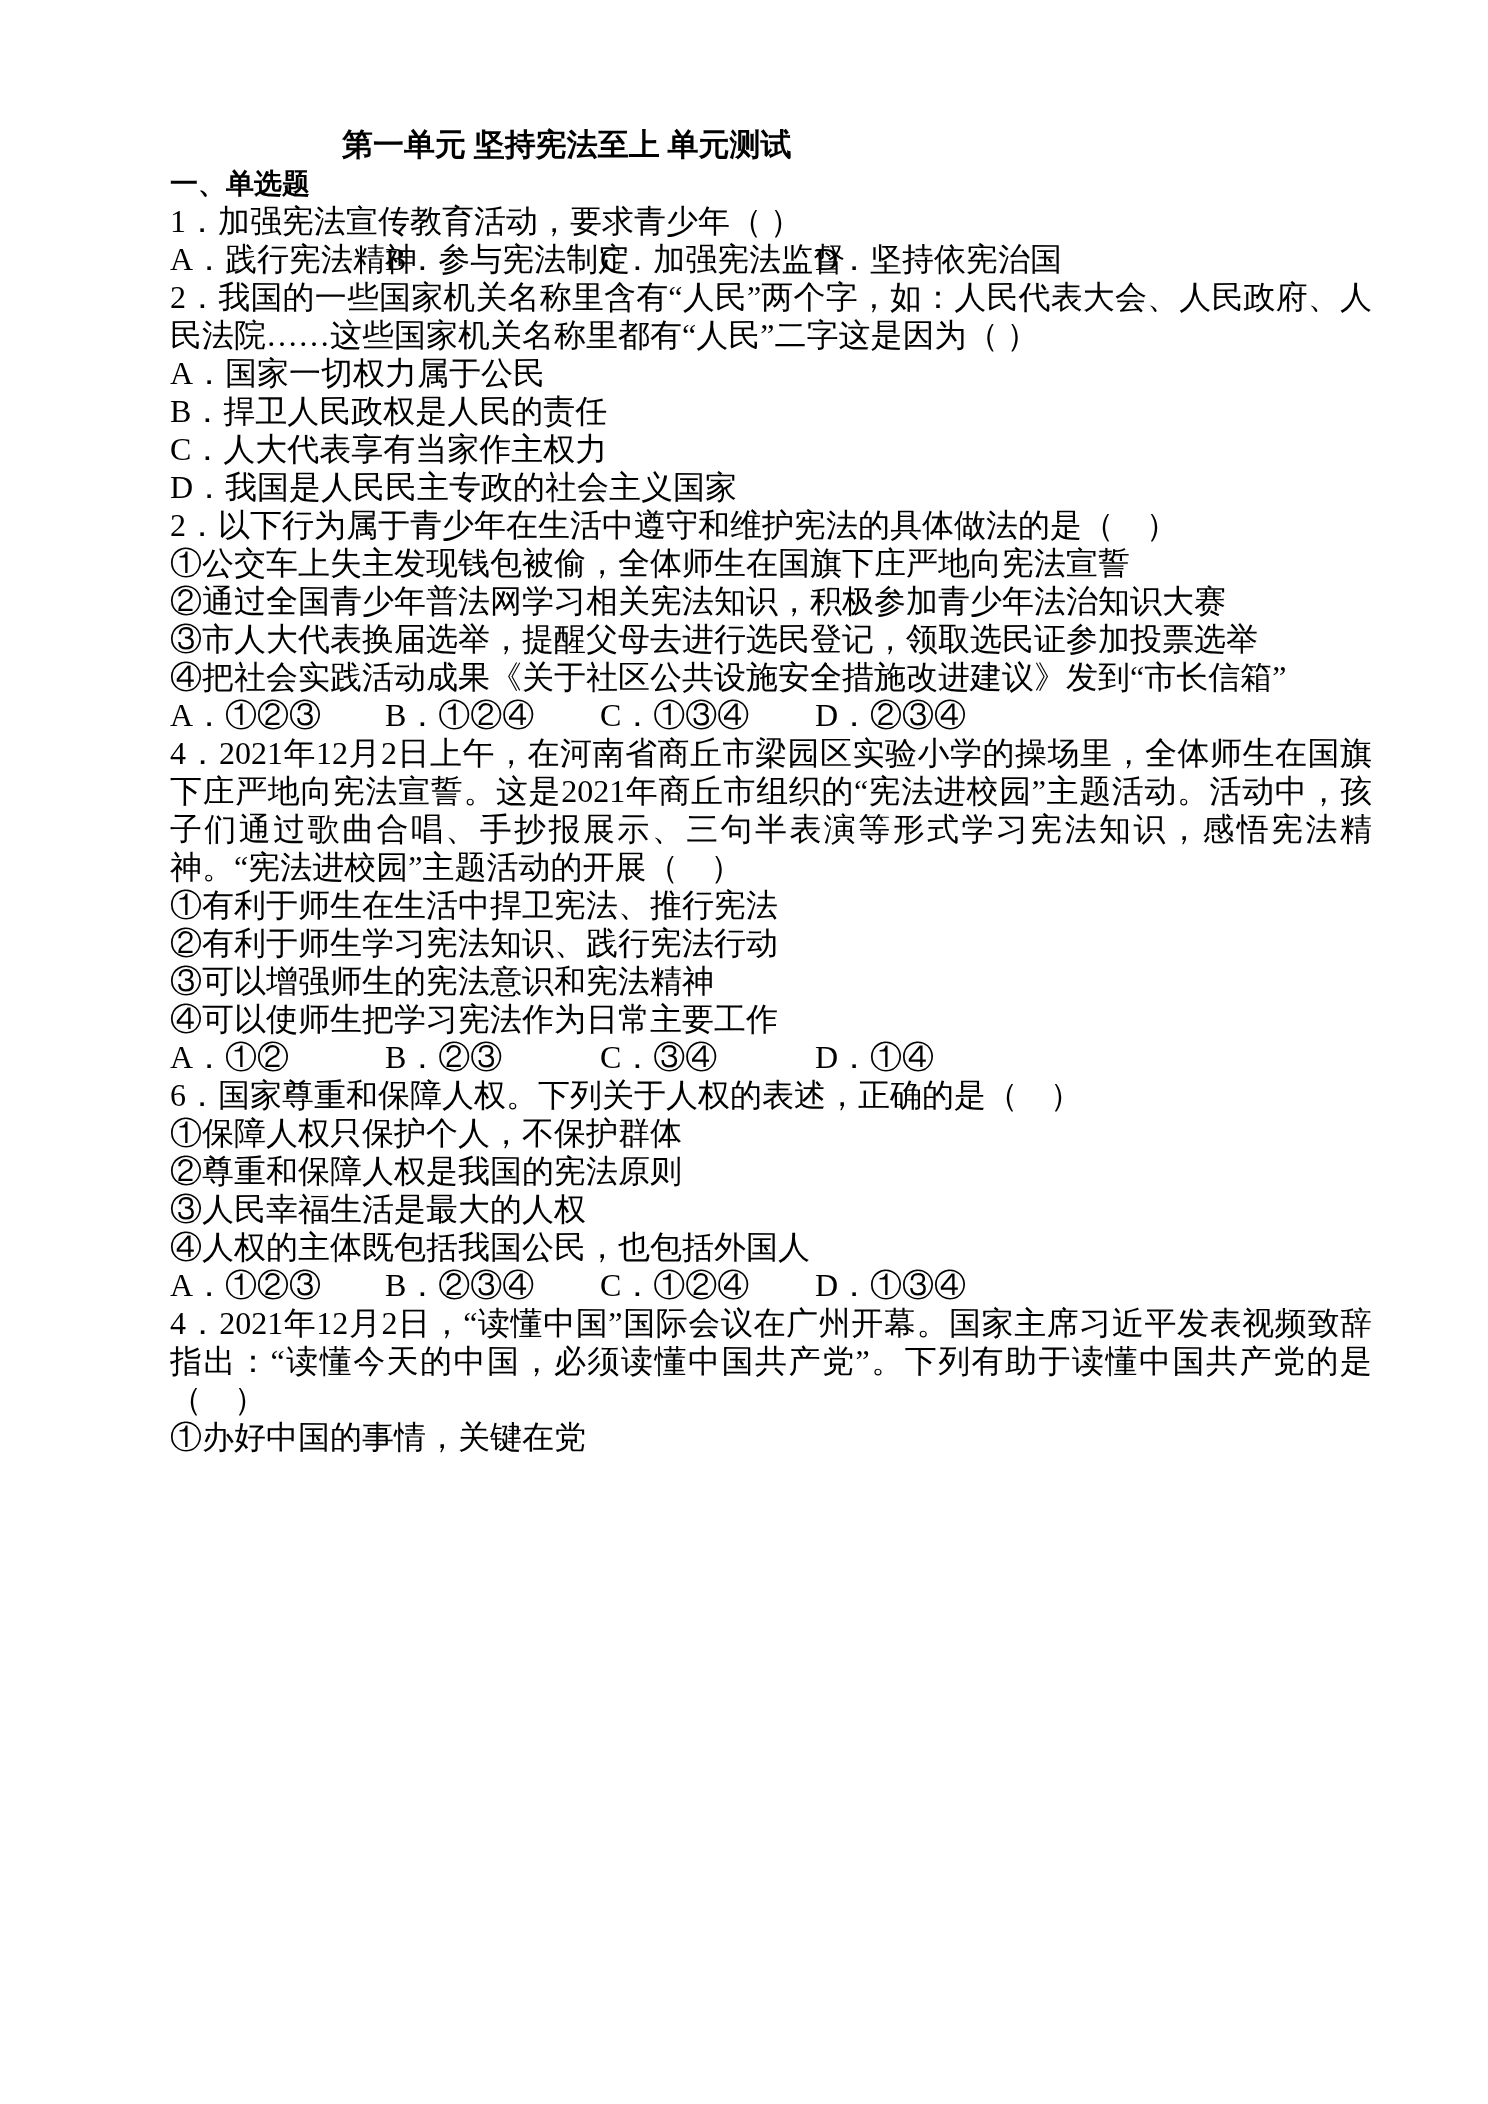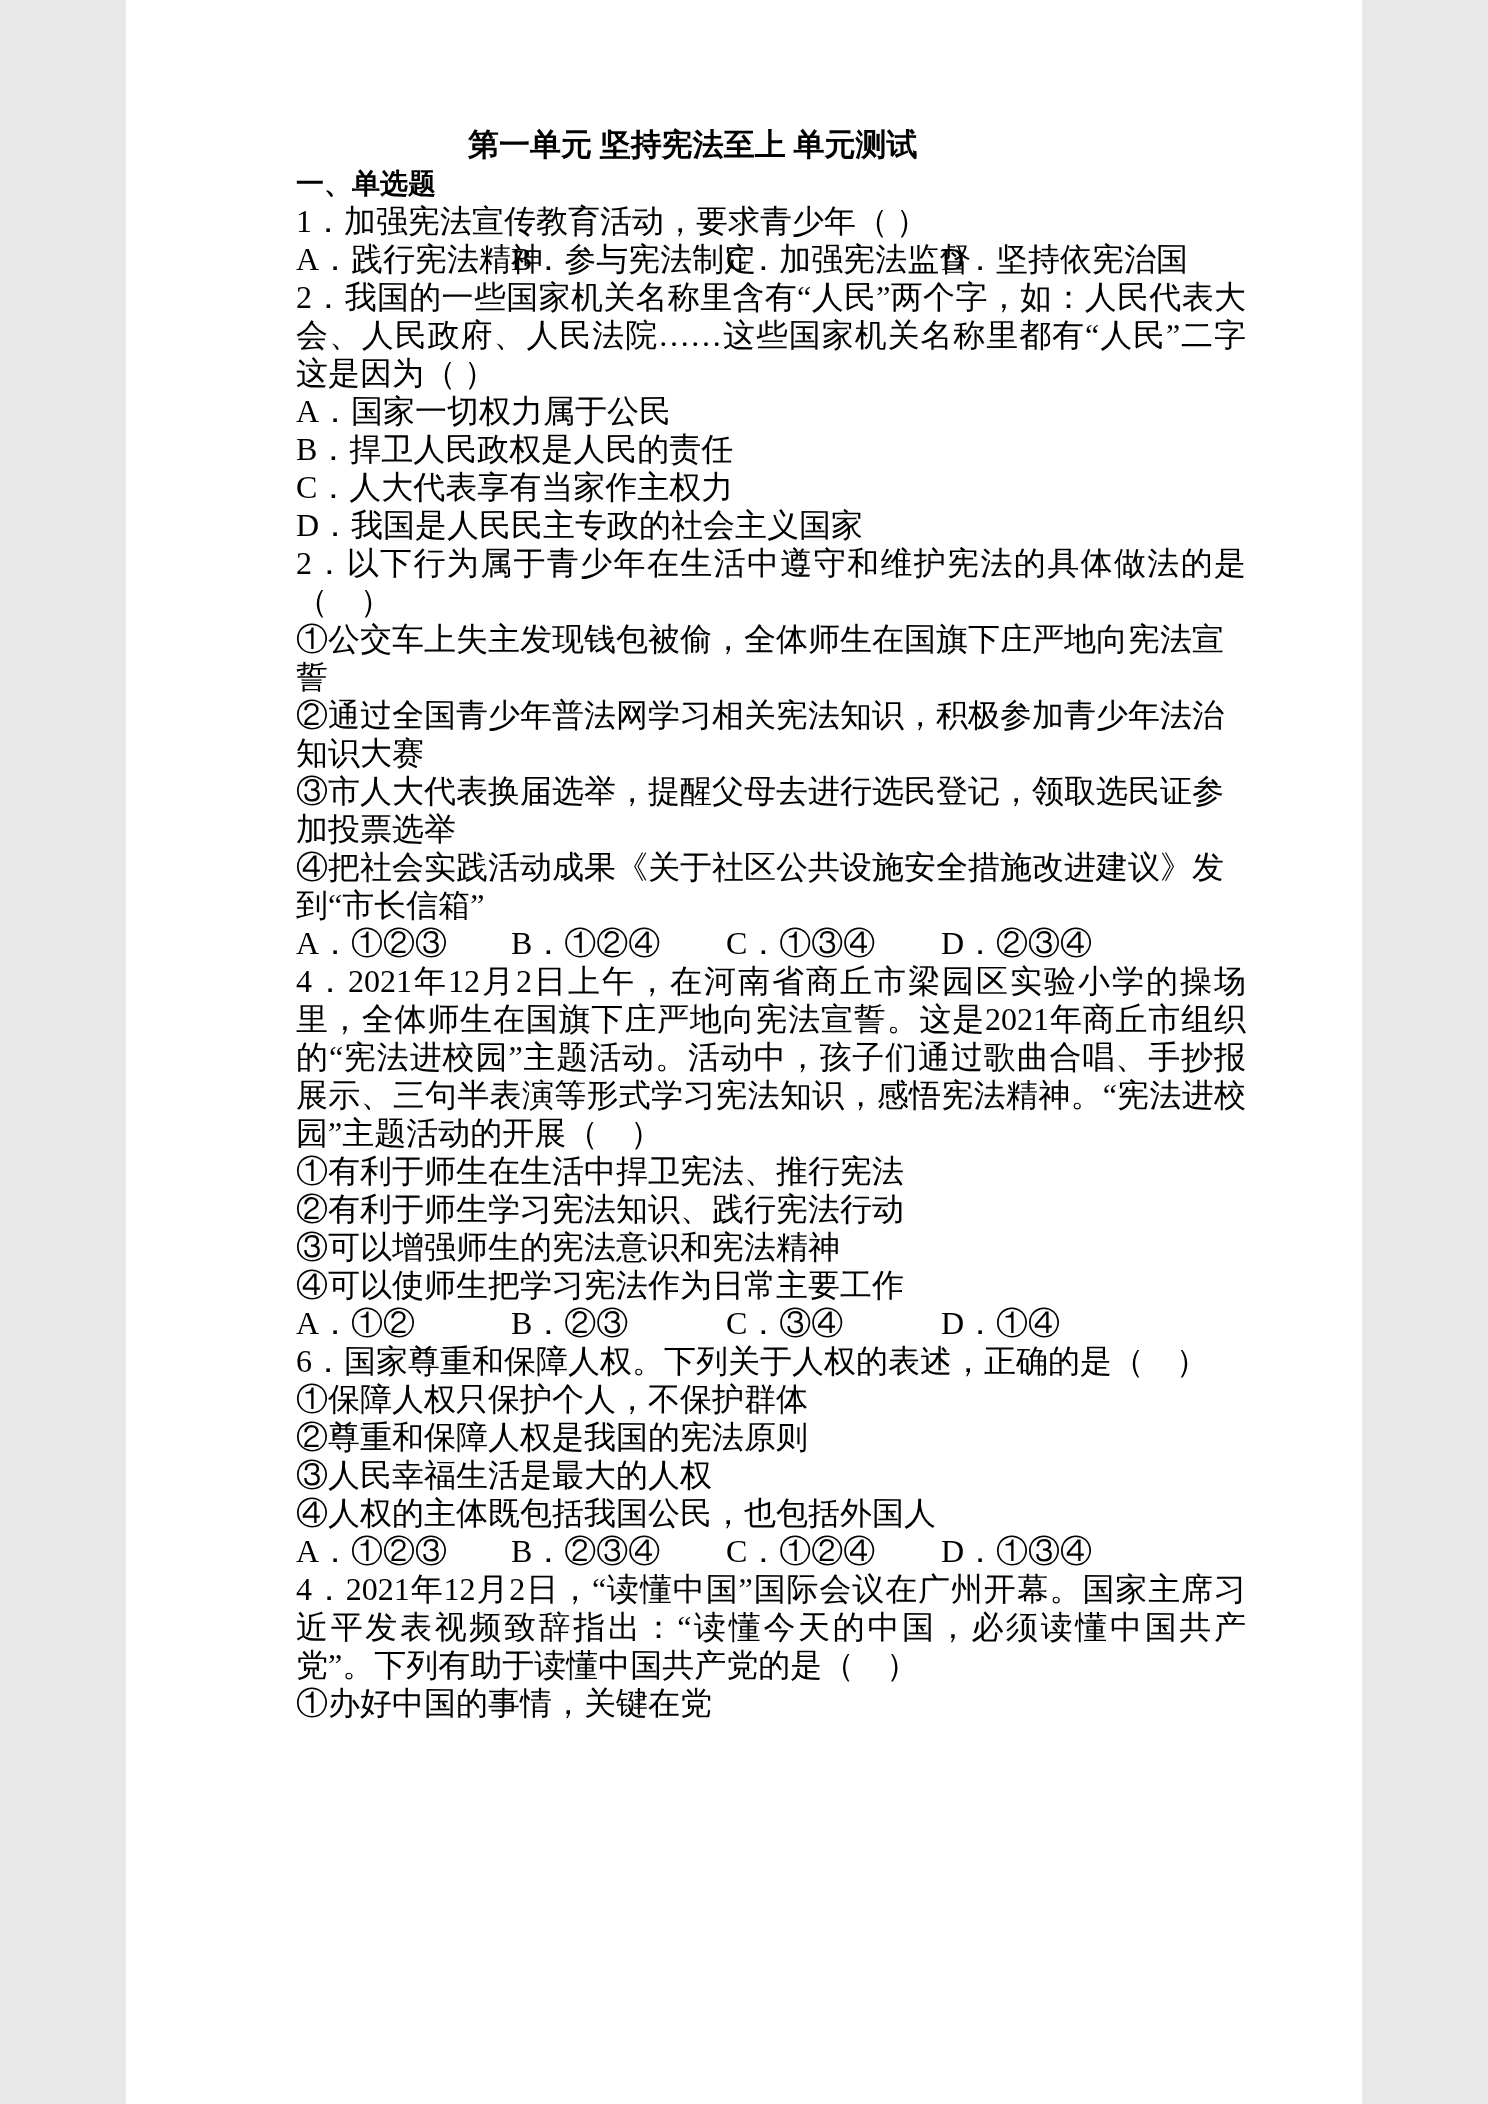--- a/index.html
+++ b/index.html
@@ -1,19 +1,19 @@
 <!DOCTYPE html>
 <html><head>
 <meta charset="utf-8">
 <style>
   * { margin: 0; padding: 0; box-sizing: border-box; }
   html, body { background: #e8e8e8; }
   .page {
     position: relative;
-    width: 1236px;
+    width: 1488px;
     height: 2104px;
     margin: 0 auto;
     background: #ffffff;
     color: #000000;
     font-family: "Liberation Serif", "DejaVu Serif", serif;
     padding: 124px 116px 0 170px;
     overflow: hidden;
   }
   .title {
     font-size: 31px;

